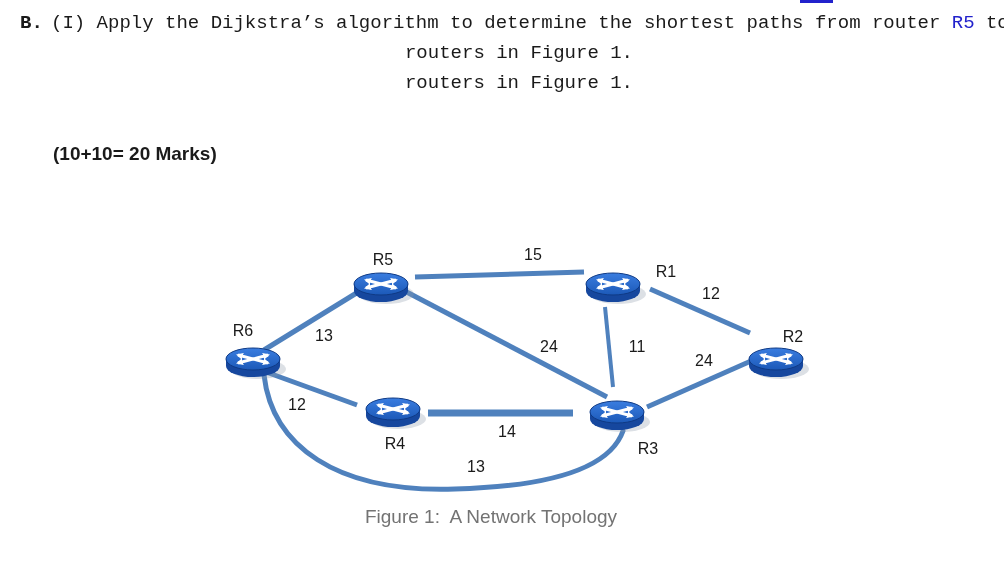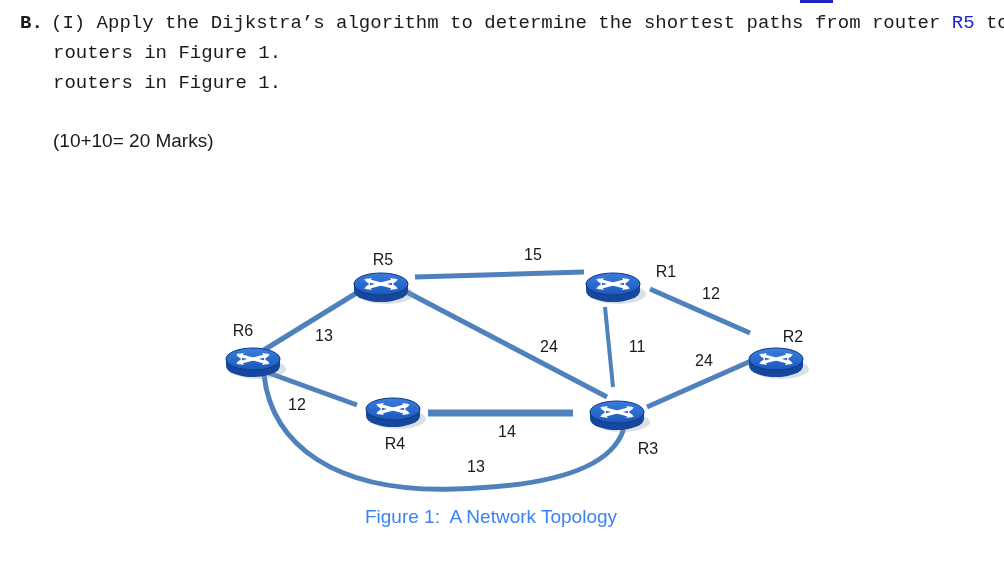--- a/index.html
+++ b/index.html
@@ -16,38 +16,38 @@
     background:#2222cc;
   }
   .question{
     position:absolute;left:20px;top:8px;width:965px;
     font-size:19px;line-height:30px;
   }
   .q-line{white-space:nowrap;font-family:Liberation Mono, monospace;}
   .q-label{
     display:inline-block;width:31px;font-weight:bold;vertical-align:top;
   }
-  .q-cont{padding-left:33px;}
+  .q-cont{padding-left:33px;text-align:center;}
   .hl{color:#2222cc;}
   .marks{
-    padding-left:33px;margin-top:28px;font-weight:normal;
+    padding-left:33px;margin-top:41px;font-weight:bold;
   }
   .topology-svg{
     position:absolute;left:0;top:0;width:1004px;height:570px;
   }
   .topology-svg text{
     font-family:"Liberation Sans",sans-serif;
     font-size:16px;
     fill:#1a1a1a;
   }
   .caption{
     position:absolute;left:0;top:506px;width:982px;
     text-align:center;
     font-size:19px;
-    color:#3b82f6;
+    color:#737373;
     white-space:pre;
   }
 </style>
 </head>
 <body>
 
 <div class="page">
 
   <div class="artifact"></div>
 

